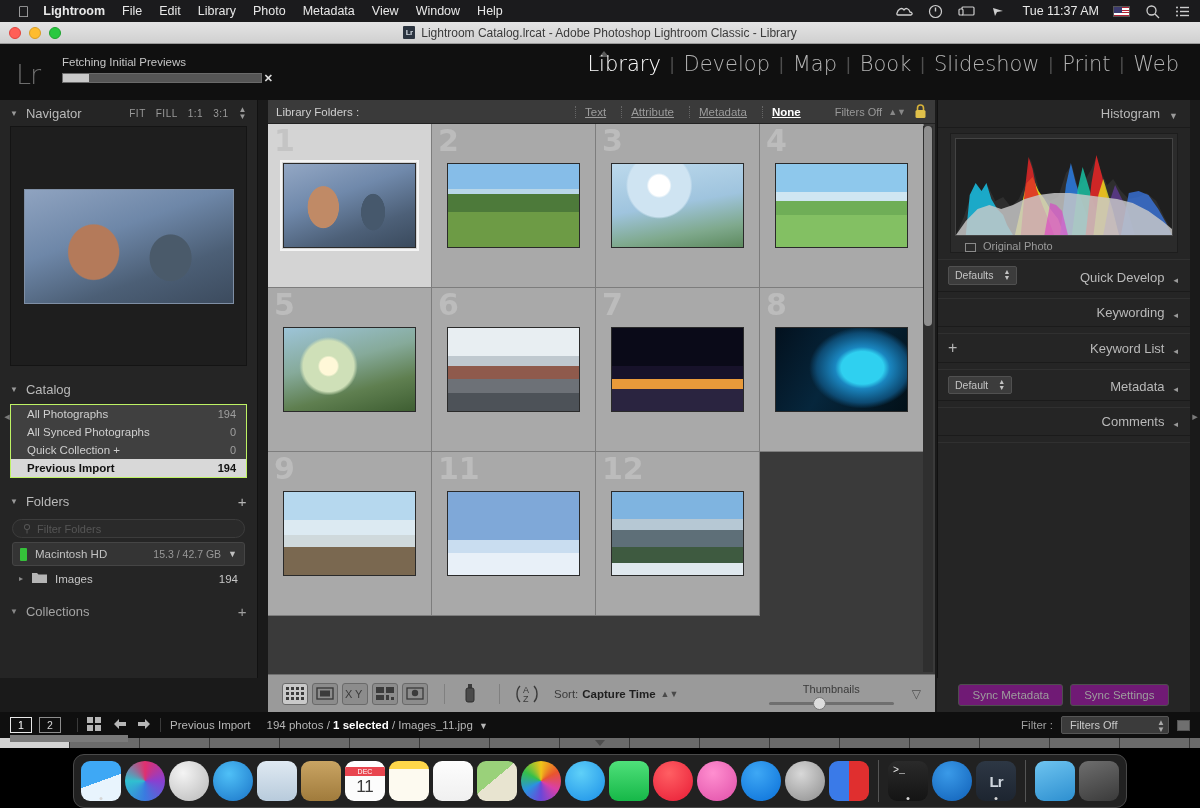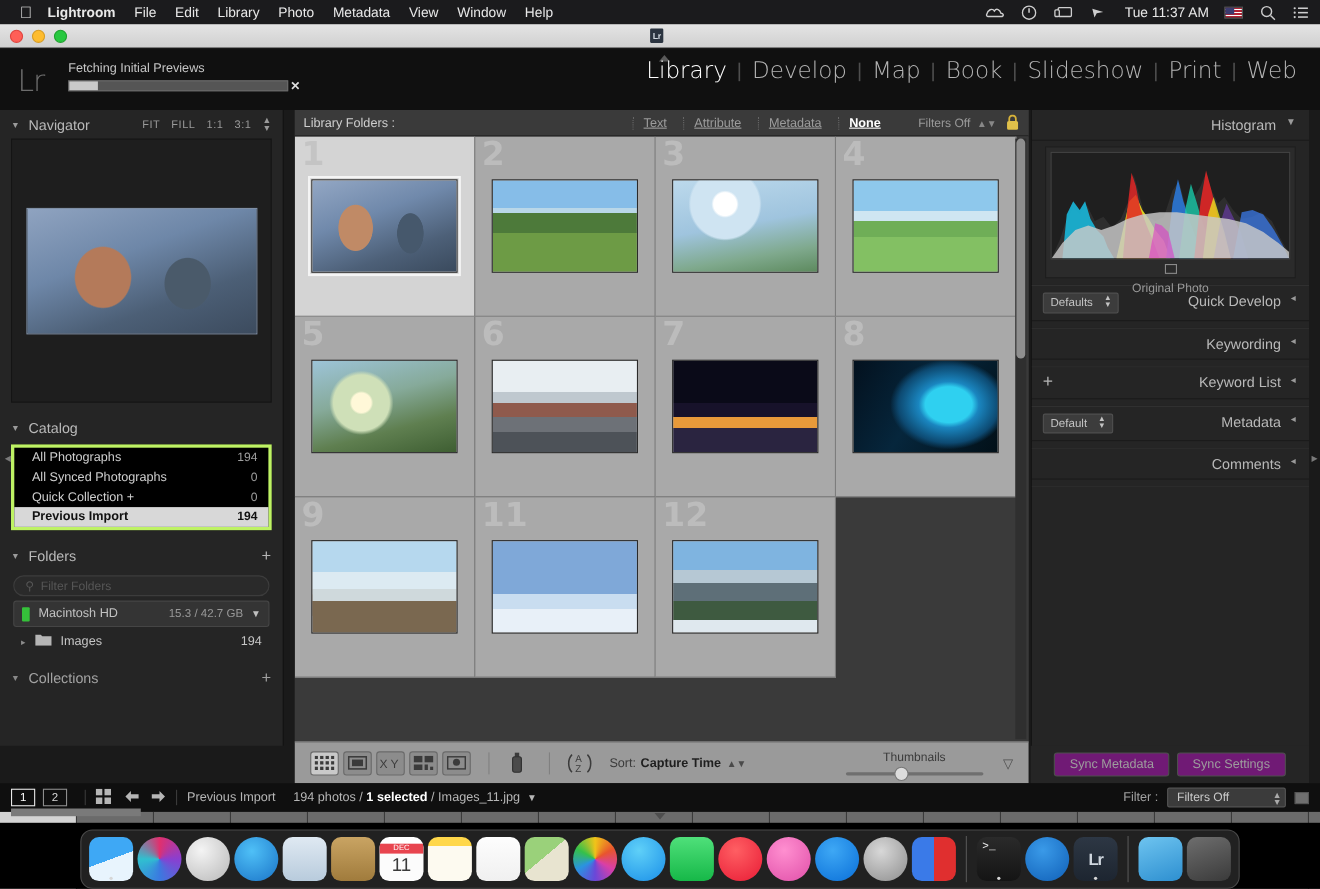--- a/index.html
+++ b/index.html
@@ -62,21 +62,21 @@
   
   #lcol { left:10px; top:0; width:258px; height:578px; background:#252525;
           border-right:1px solid #111; }
   .phead { display:flex; align-items:center; color:#b9b9b9; font-size:13px;
            padding:6px 10px 5px 10px; }
   .phead .tri { font-size:8px; margin-right:8px; color:#9a9a9a; }
   .phead .title { flex:1; }
   .phead .right { font-size:10px; color:#9a9a9a; letter-spacing:.5px; display:flex; gap:10px; align-items:center;}
   #navthumb { margin:0 10px; height:240px; background:#1e1e1e; border:1px solid #141414;
               display:flex; align-items:center; justify-content:center; overflow:hidden; }
-  .catlist { margin:2px 10px 0 10px; background:#000000; border:3px solid #bef264;}
+  .catlist { margin:2px 10px 0 10px; background:#404040; border:1px solid #bef264;}
   .catrow { display:flex; justify-content:space-between; font-size:11.5px; color:#cfcfcf;
             padding:3px 10px 3px 16px; }
   .catrow.sel { background:#d8d8d8; color:#111; font-weight:bold; }
   .catrow .cnt { color:#9f9f9f; font-size:11px; }
   .catrow.sel .cnt { color:#111; }
   .filterbox { margin:4px 12px; height:19px; border:1px solid #3c3c3c; border-radius:10px;
                background:#2a2a2a; color:#565656; font-size:11px; display:flex; align-items:center;
                padding:0 10px; }
   .volrow { margin:3px 12px; height:24px; background:#343434; border:1px solid #454545;
             border-radius:3px; display:flex; align-items:center; padding:0 7px;
@@ -123,30 +123,30 @@
   #sortval { color:#1f1f1f; font-size:11.5px; font-weight:bold; margin-left:4px; }
   #thumbslider { margin-left:auto; text-align:center; color:#3a3a3a; font-size:11px; }
   #thumbslider .track { width:125px; height:3px; background:#6f6f6f; margin-top:7px; position:relative;
                         border-radius:2px; }
   #thumbslider .knob { position:absolute; left:44px; top:-5px; width:13px; height:13px;
                        background:#dcdcdc; border:1px solid #777; border-radius:50%; }
 
   
   #rcol { position:absolute; left:937px; top:0; width:253px; height:612px; background:#252525;
           border-left:1px solid #111; }
-  .rhead { display:flex; align-items:flex-start; justify-content:flex-end; color:#b9b9b9;
+  .rhead { display:flex; align-items:flex-end; justify-content:flex-end; color:#b9b9b9;
            font-size:13px; padding:6px 12px 6px 10px; border-bottom:1px solid #1b1b1b; }
   .rhead .tri { margin-left:9px; font-size:9px; color:#9a9a9a; }
   .rhead .lbtn { margin-right:auto; background:#3c3c3c; border:1px solid #505050; border-radius:2px;
                  color:#c4c4c4; font-size:10.5px; padding:2px 6px; display:flex; align-items:center; gap:10px; }
   .rhead .plus { margin-right:auto; font-size:16px; color:#b5b5b5; line-height:1; }
   #histo { margin:5px 12px 0 12px; height:120px; background:#2b2b2b; border:1px solid #1d1d1d; }
   #histo .inner { height:98px; background:#1f1f1f; border:1px solid #444; margin:4px; position:relative; overflow:hidden; }
   .htick { position:absolute; bottom:-12px; color:#6f6f6f; font-size:11px; }
-  #origphoto { margin:4px 14px 0 14px; color:#9a9a9a; font-size:11px; display:flex; align-items:center; gap:7px;flex-direction:column;}
+  #origphoto { margin:4px 14px 0 14px; color:#9a9a9a; font-size:11px; display:flex; align-items:flex-end; gap:7px;}
   .chk { width:11px; height:9px; border:1px solid #8a8a8a; }
   .rdiv { height:1px; background:#1b1b1b; margin:6px 0 0 0; border-bottom:1px solid #303030; }
   #rbtns { position:absolute; left:937px; top:578px; width:253px; height:34px; background:#252525;
            display:flex; gap:7px; align-items:center; justify-content:center; }
   .rbtn { background:#701a75; border:1px solid #4e4e4e; border-radius:3px; color:#9d9d9d;
           font-size:11.5px; padding:4px 13px; }
 
   
   .sidearr { position:absolute; width:10px; color:#7a7a7a; font-size:11px; text-align:center; }
 
@@ -248,20 +248,21 @@
   </span>
 </div>
 
 <div id="titlebar">
   <span class="lights">
     <span class="light l-red"></span>
     <span class="light l-yel"></span>
     <span class="light l-grn"></span>
   </span>
   <span class="lrbadge">Lr</span>
+  <span>Lightroom Catalog.lrcat - Adobe Photoshop Lightroom Classic - Library</span>
 </div>
 
 <div id="lr">
 
   <div id="lrtop">
     <div id="lrlogo">Lr</div>
     <div id="progwrap">
       <div class="plabel">Fetching Initial Previews</div>
       <div class="pbar">
         <div class="fill" id="progfill" style="width: 13%;"></div>

